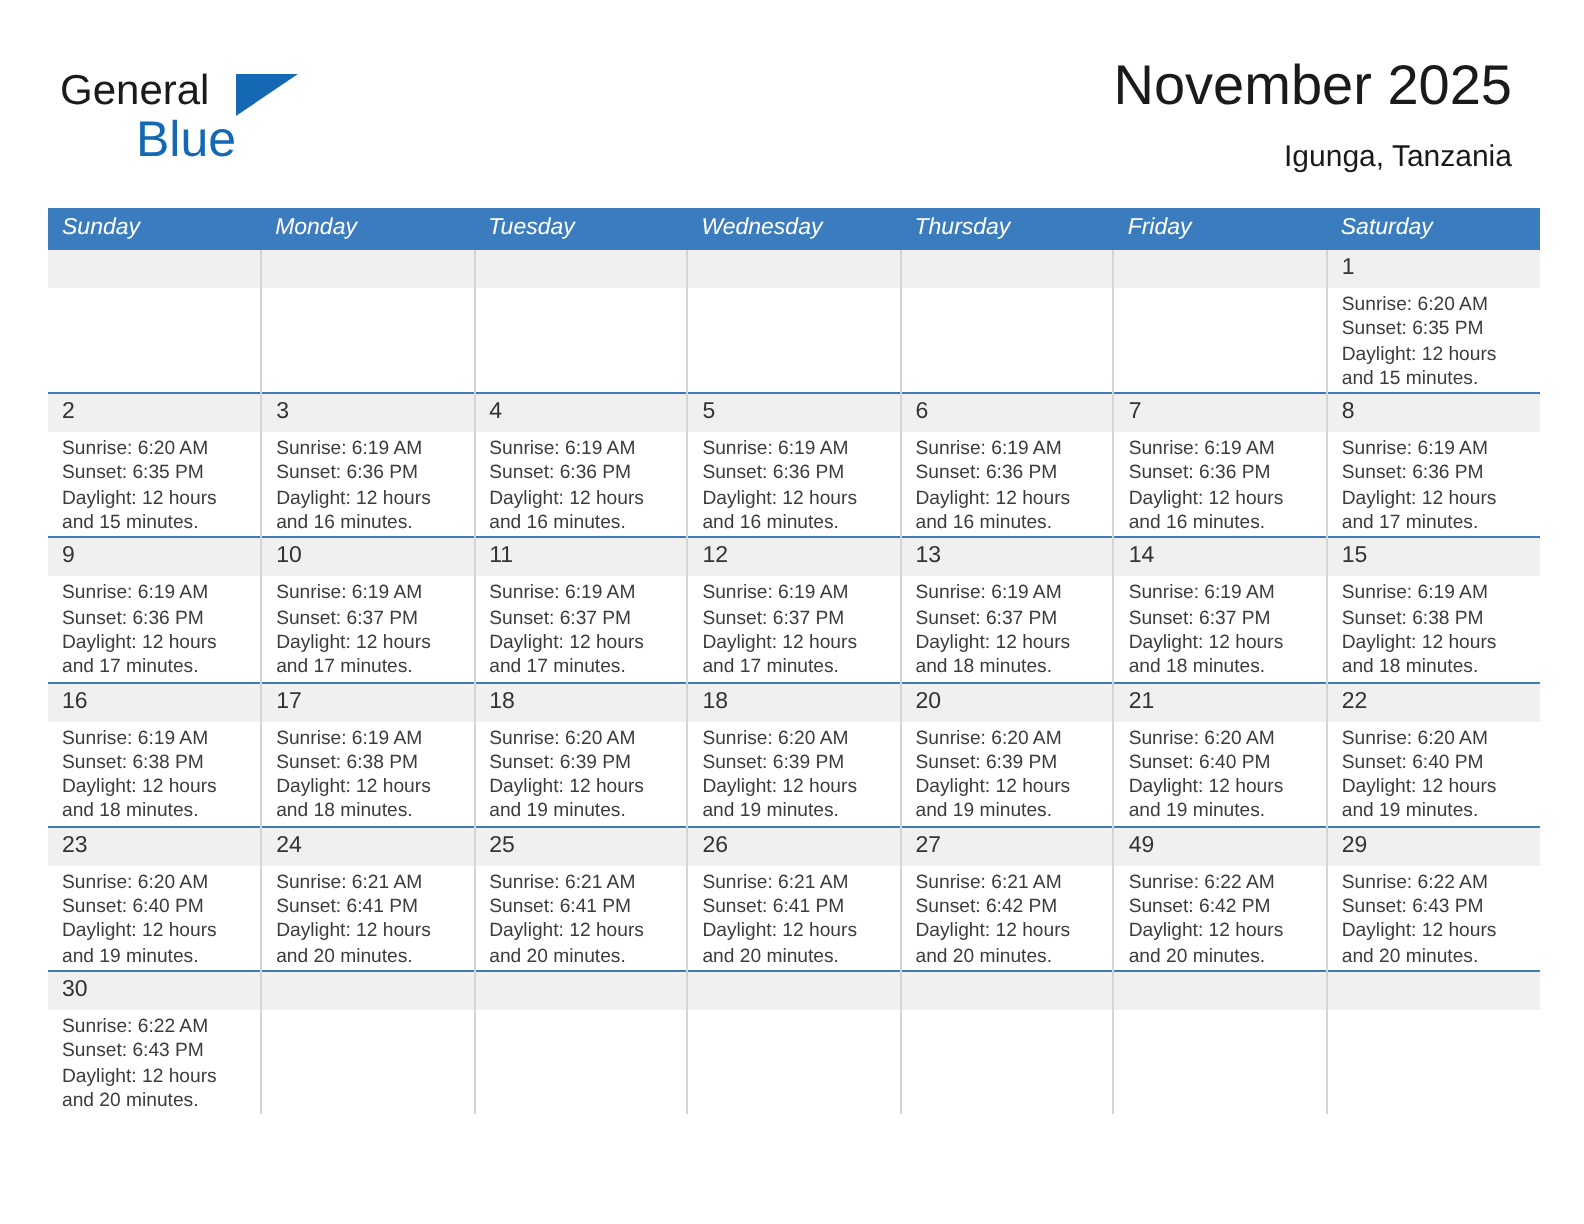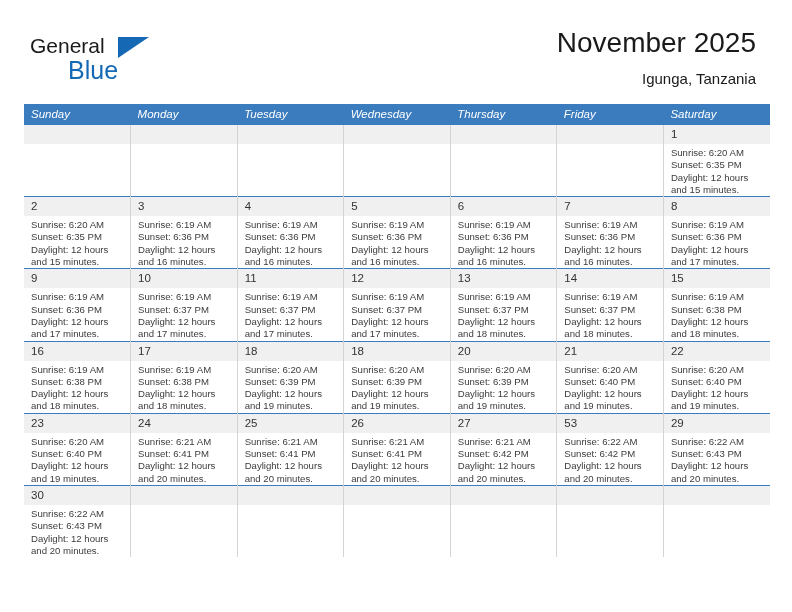--- a/index.html
+++ b/index.html
@@ -478,21 +478,21 @@
           <td>
             <div class="daynum">27</div>
             <div class="cellbody">
               <div>Sunrise: 6:21 AM</div>
               <div>Sunset: 6:42 PM</div>
               <div>Daylight: 12 hours</div>
               <div>and 20 minutes.</div>
             </div>
           </td>
           <td>
-            <div class="daynum">53</div>
+            <div class="daynum">49</div>
             <div class="cellbody">
               <div>Sunrise: 6:22 AM</div>
               <div>Sunset: 6:42 PM</div>
               <div>Daylight: 12 hours</div>
               <div>and 20 minutes.</div>
             </div>
           </td>
           <td>
             <div class="daynum">29</div>
             <div class="cellbody">

